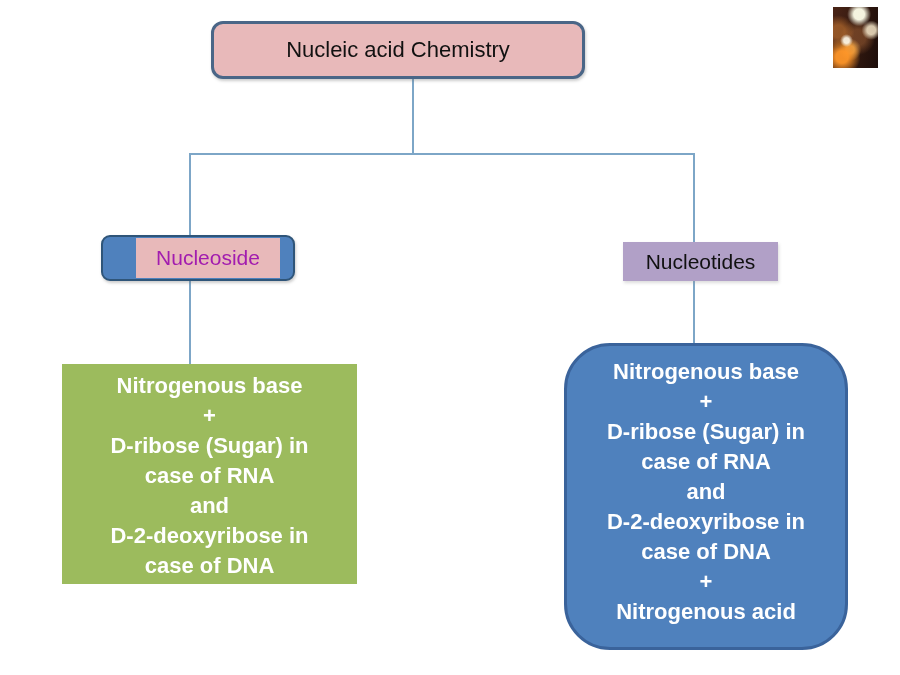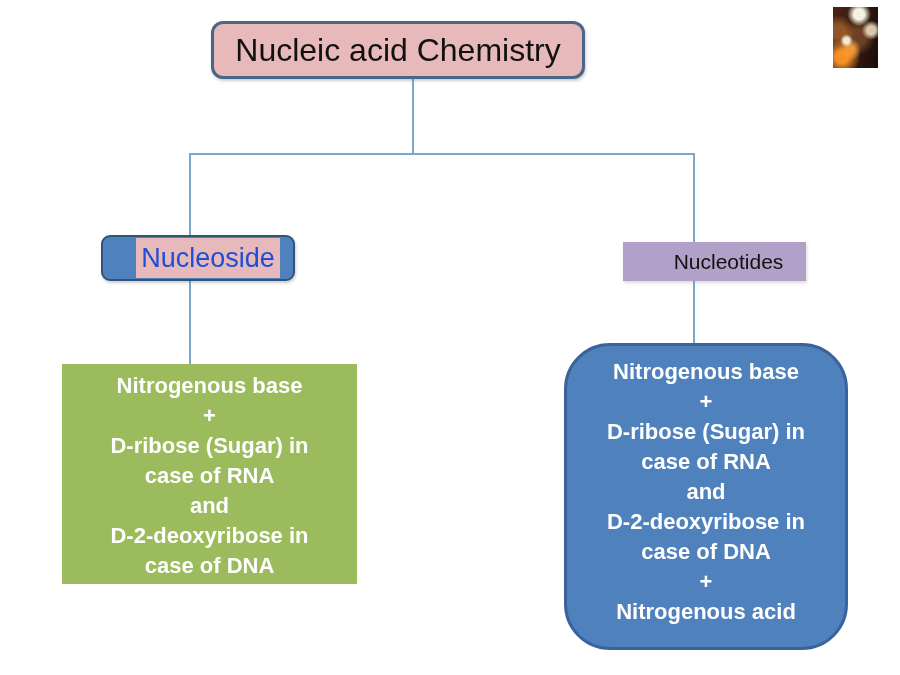--- a/index.html
+++ b/index.html
@@ -15,38 +15,38 @@
 
   .title-box {
     position: absolute;
     left: 211px; top: 21px;
     width: 368px; height: 52px;
     background: #e8b9ba;
     border: 3px solid #4a6687;
     border-radius: 12px;
     box-shadow: 1px 2px 3px rgba(110,110,110,0.35);
     display: flex; align-items: center; justify-content: center;
-    font-size: 32px; color: #111111;
+    font-size: 22px; color: #111111;
   }
 
   .nucleoside-box {
     position: absolute;
     left: 101px; top: 235px;
     width: 190px; height: 42px;
     background: #4f81bd;
     border: 2px solid #2f5579;
     border-radius: 9px;
     box-shadow: 1px 2px 3px rgba(110,110,110,0.35);
   }
   .nucleoside-inner {
     position: absolute;
     left: 13px; right: 13px; top: 1px; bottom: 1px;
     background: #e8b9ba;
     display: flex; align-items: center; justify-content: center;
-    font-size: 27px; color: #1d4ed8; margin-left: 20px;
+    font-size: 21px; color: #a21caf; margin-left: 20px;
   }
 
   .nucleotides-box {
     position: absolute;
     left: 623px; top: 242px;
     width: 155px; height: 39px;
     background: #b1a0c7;
     box-shadow: 1px 2px 3px rgba(140,140,140,0.3);
     display: flex; align-items: center; justify-content: center;
     font-size: 21px; color: #111111;
@@ -112,21 +112,21 @@
   </div>
 
   <div class="photo"></div>
 
   <div class="nucleoside-box" style="background-color: rgb(79, 129, 189); border-color: rgb(47, 85, 121);">
     <div class="nucleoside-inner" style="background-color: rgb(232, 185, 186);">
       <span>Nucleoside</span>
     </div>
   </div>
 
-  <div class="nucleotides-box" style="background-color: rgb(177, 160, 199); padding-left: 28px;">
+  <div class="nucleotides-box" style="background-color: rgb(177, 160, 199);">
     <span>Nucleotides</span>
   </div>
 
   <div class="green-box" style="background-color: rgb(156, 187, 93);">
       <div class="tline">Nitrogenous base</div>
       <div class="tline">+</div>
       <div class="tline">D-ribose (Sugar) in</div>
       <div class="tline">case of RNA</div>
       <div class="tline">and</div>
       <div class="tline">D-2-deoxyribose in</div>

